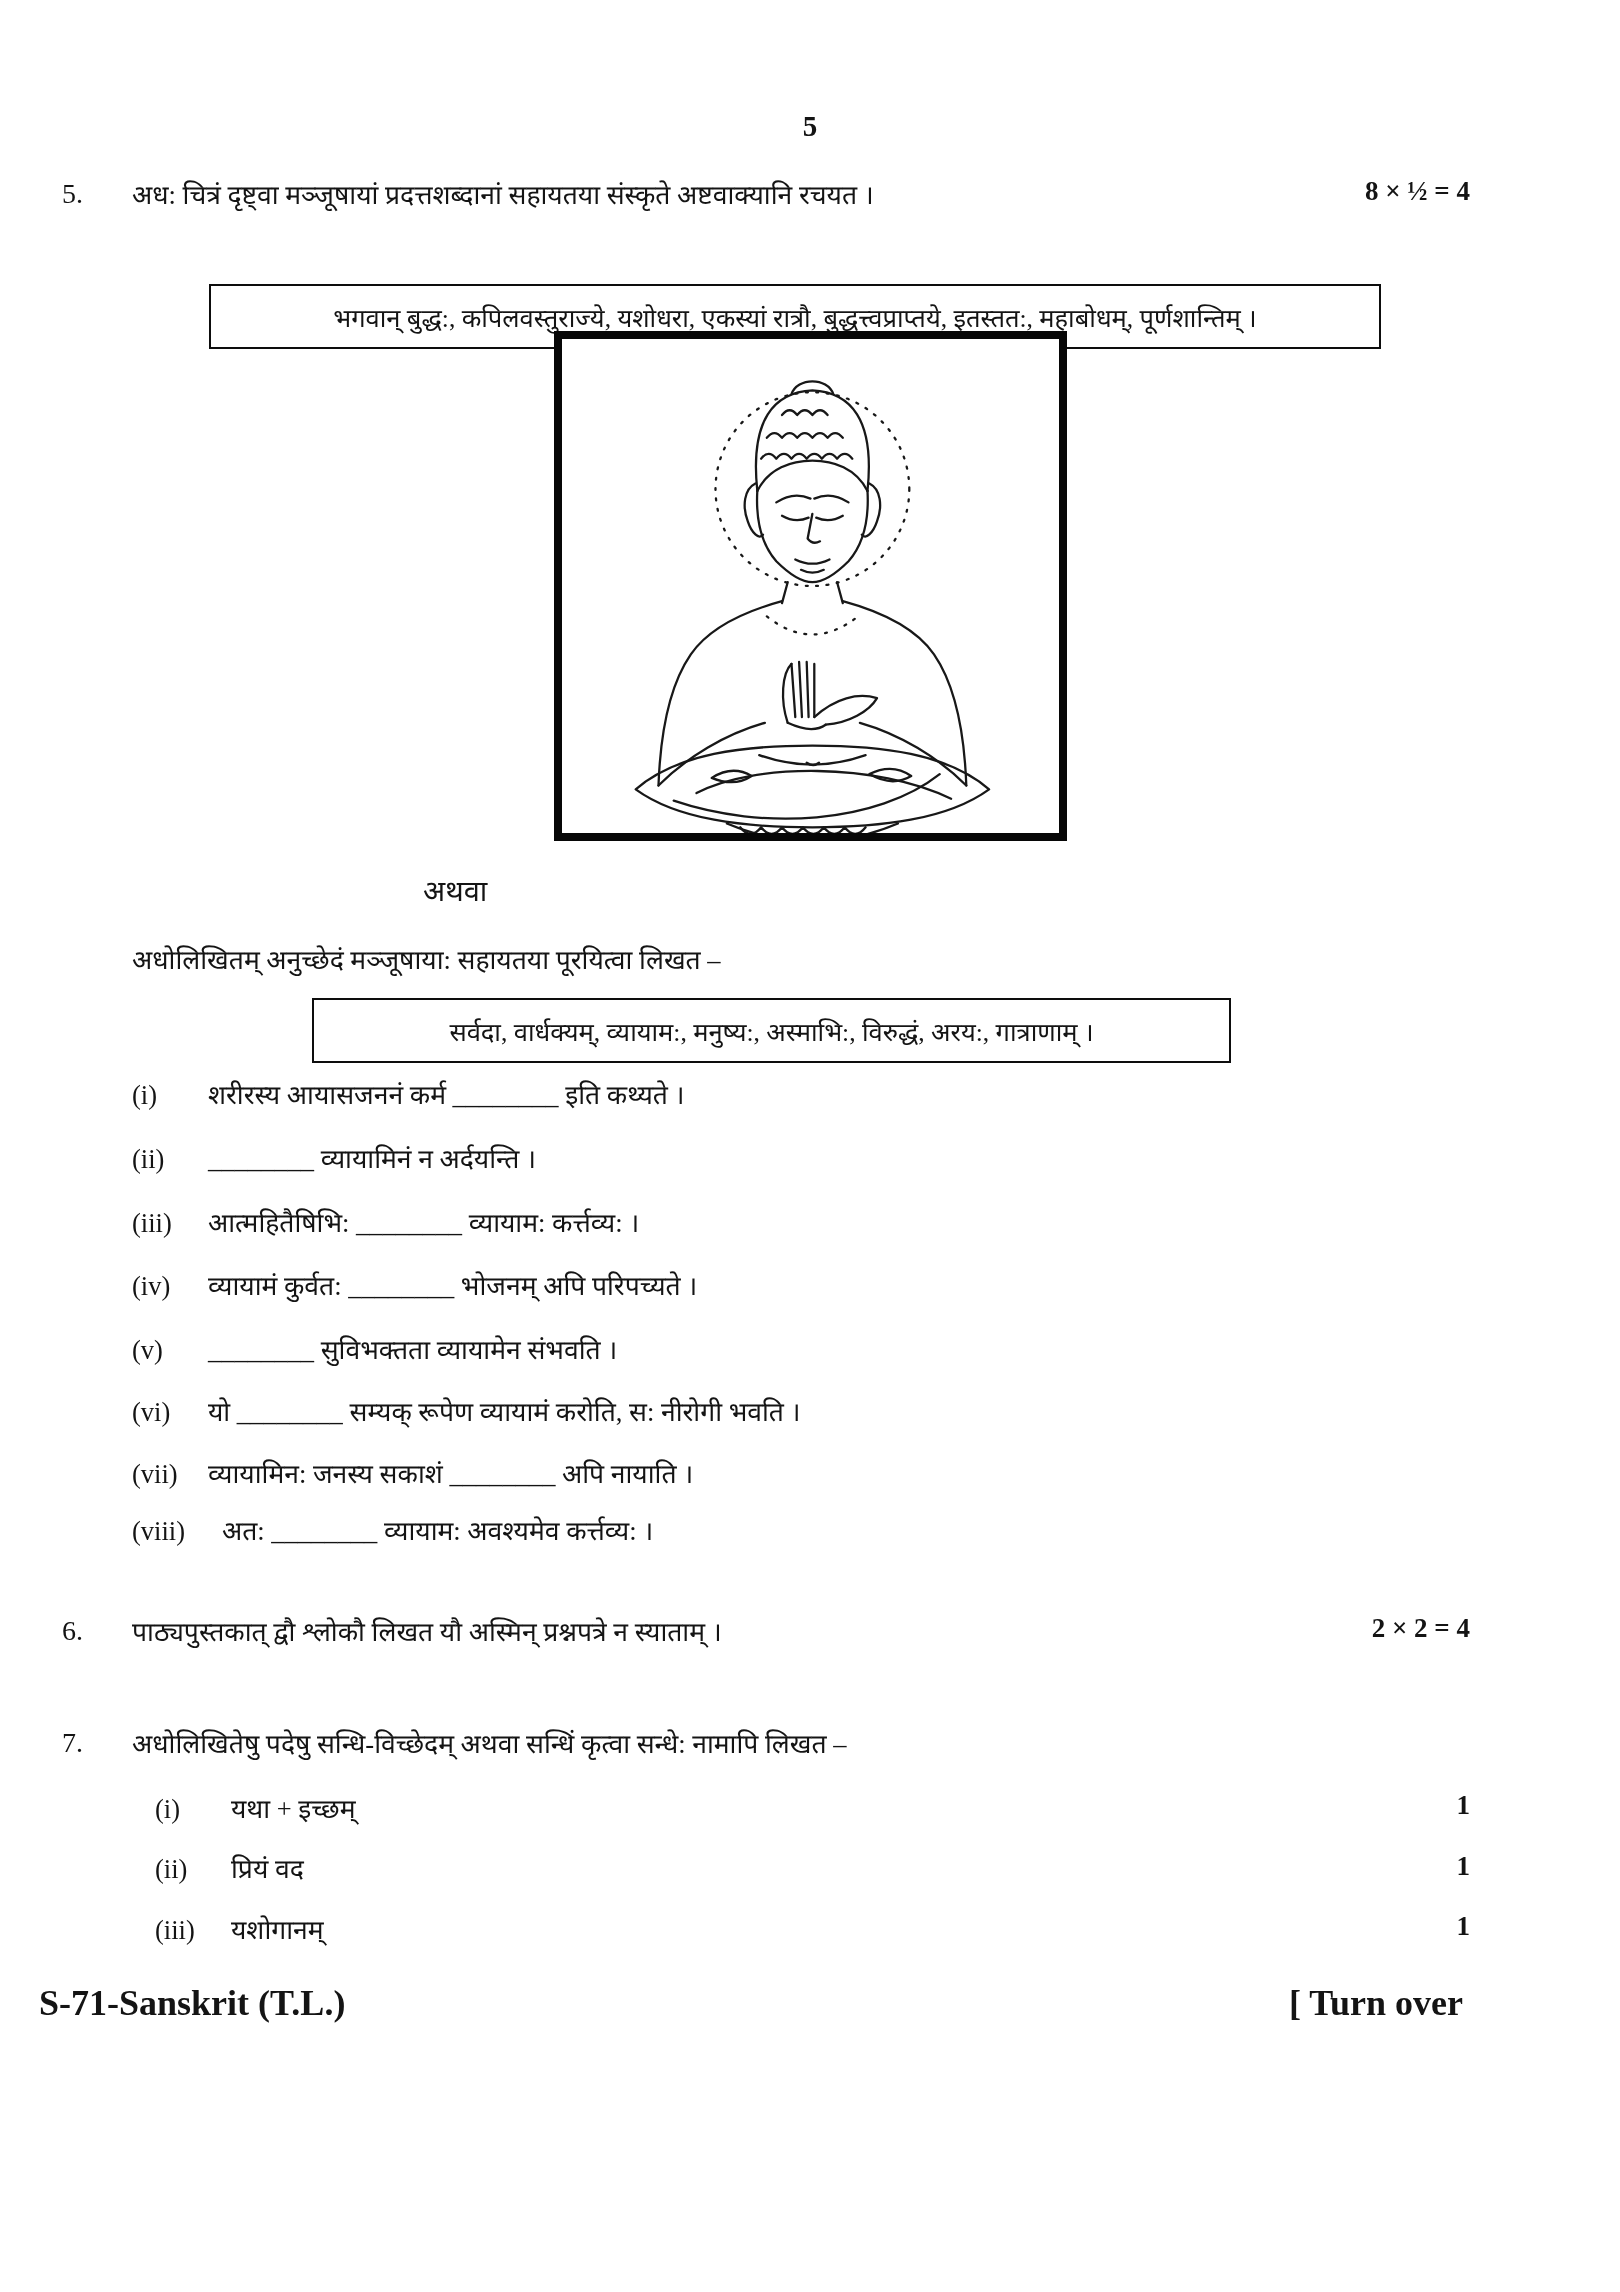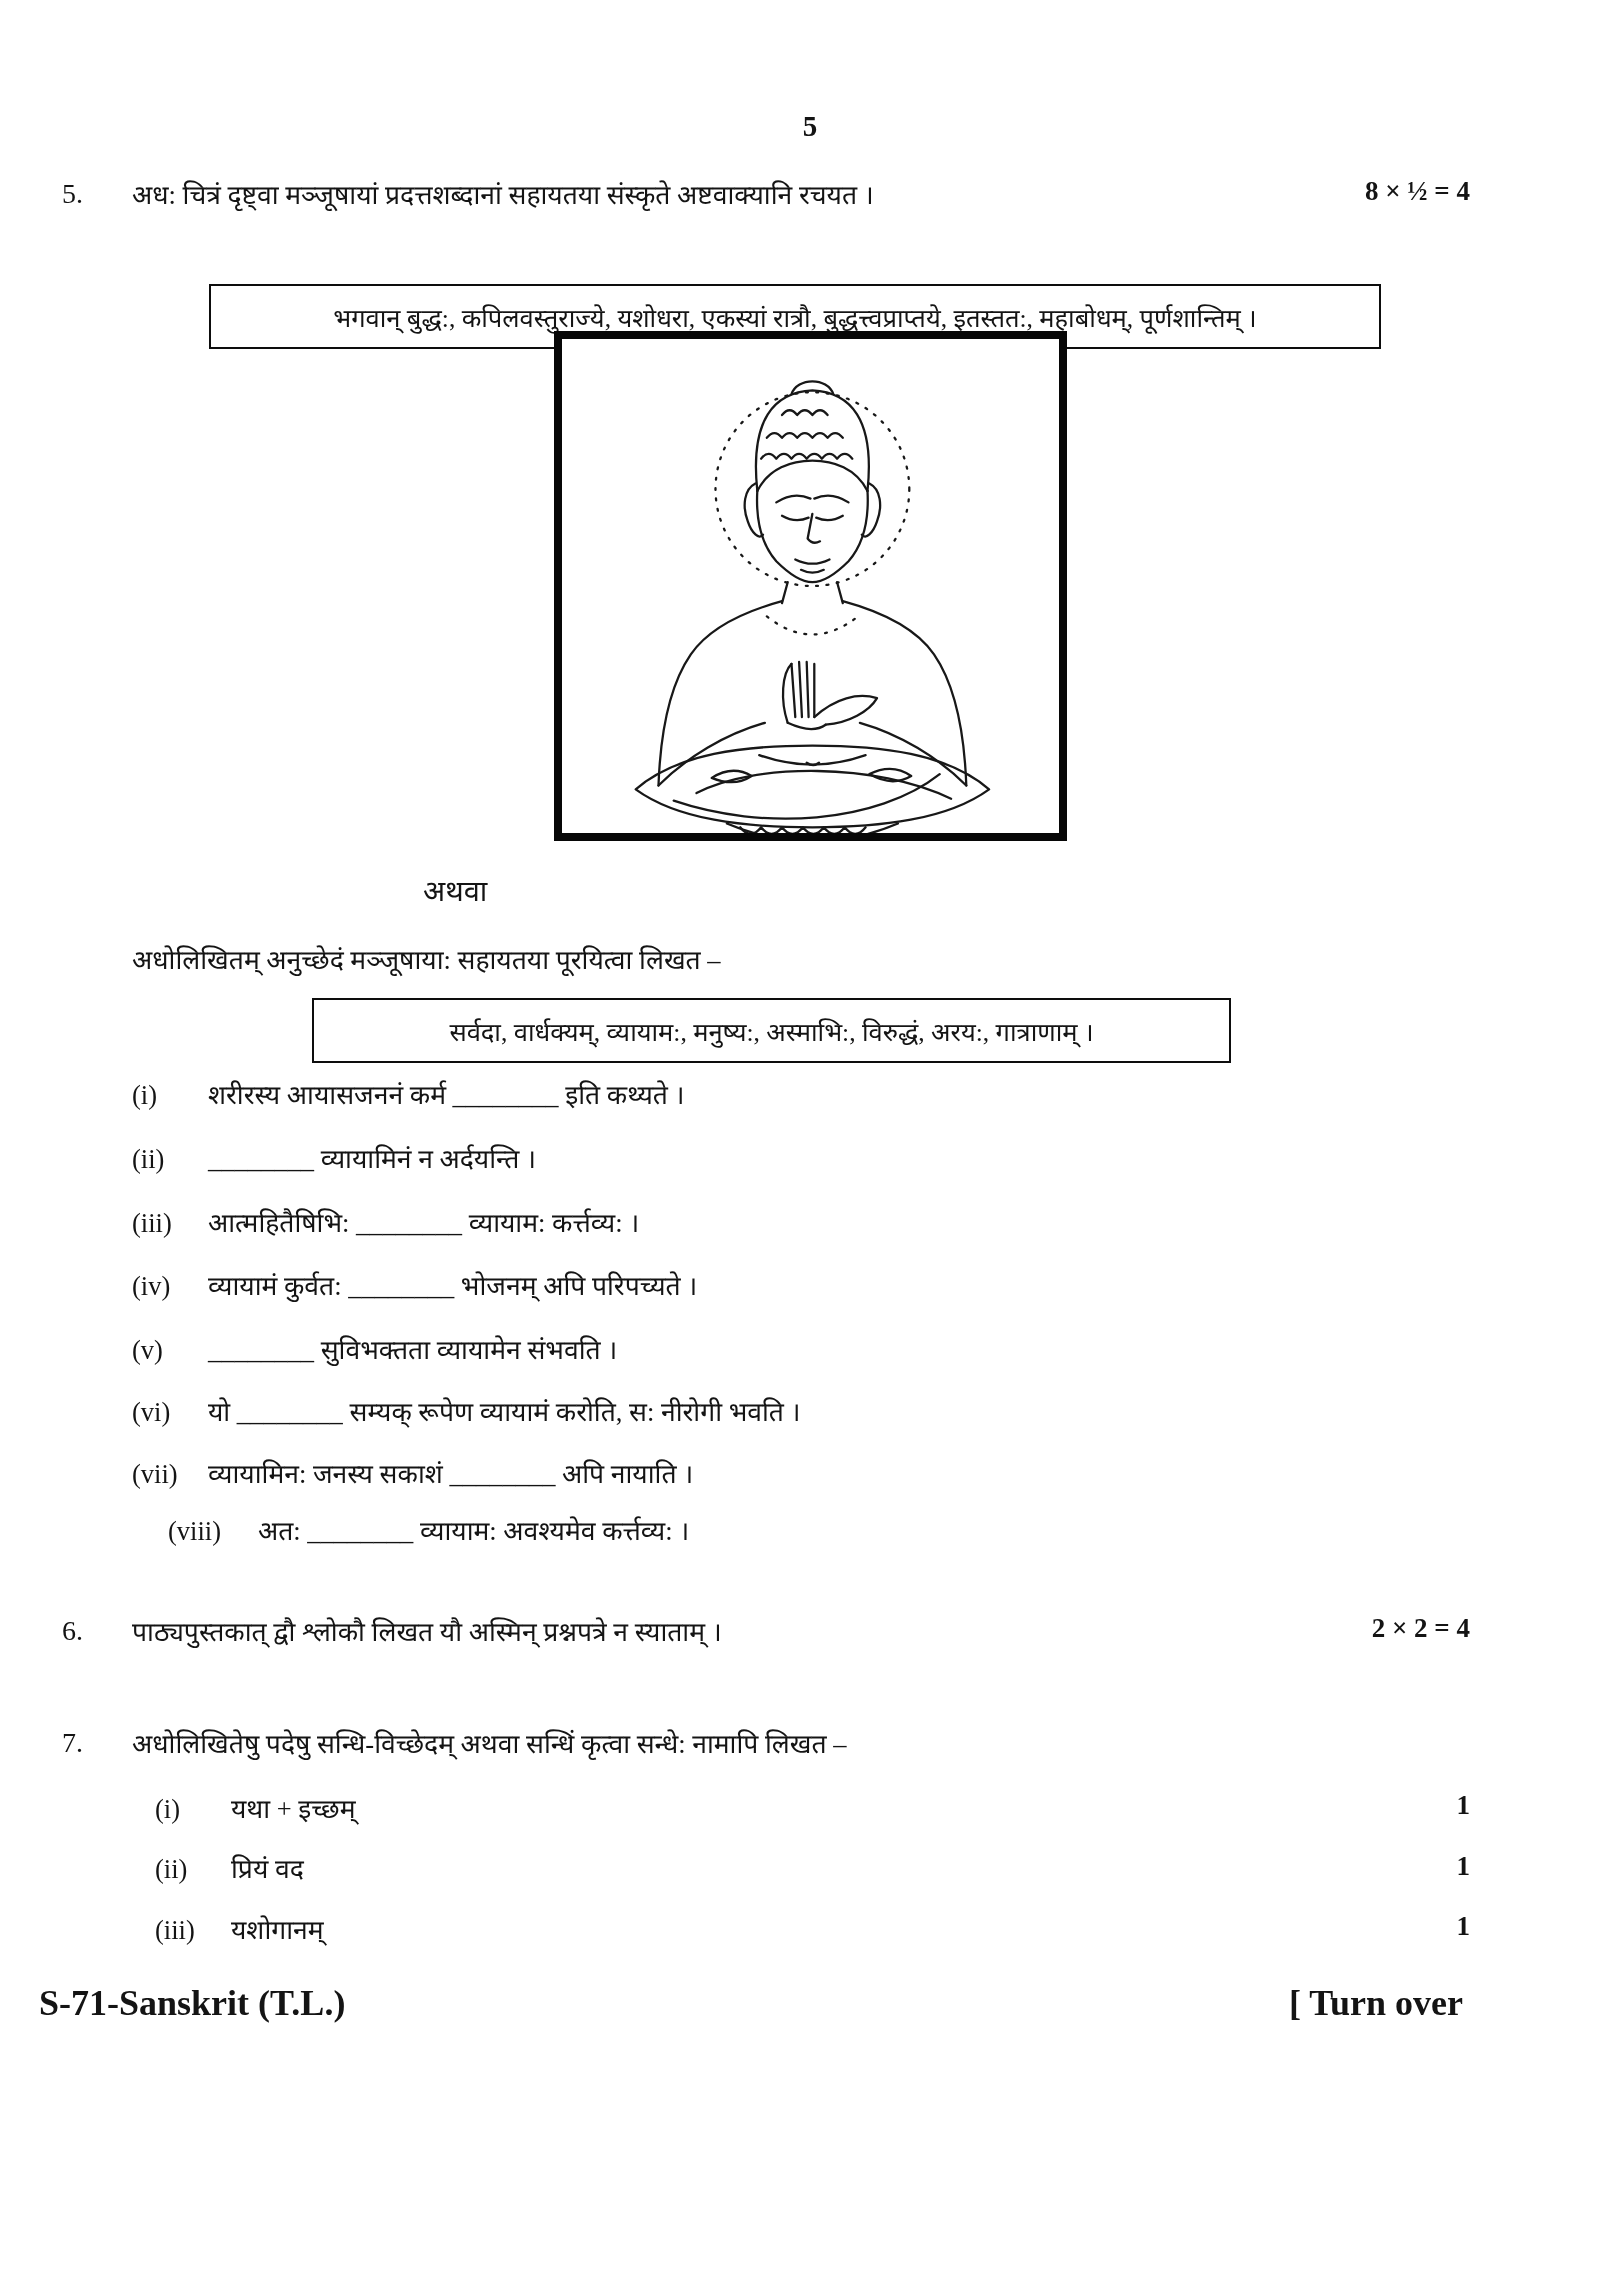--- a/index.html
+++ b/index.html
@@ -123,21 +123,21 @@
   <div class="abs dev" style="top:1333px; left:132px;">
     <span class="item-label">(v)</span><span>________ सुविभक्तता व्यायामेन संभवति ।</span>
   </div>
   <div class="abs dev" style="top:1395px; left:132px;">
     <span class="item-label">(vi)</span><span>यो ________ सम्यक् रूपेण व्यायामं करोति, स: नीरोगी भवति ।</span>
   </div>
   <div class="abs dev" style="top:1457px; left:132px;">
     <span class="item-label">(vii)</span><span>व्यायामिन: जनस्य सकाशं ________ अपि नायाति ।</span>
   </div>
   <div class="abs dev" style="top:1514px; left:132px;">
-    <span class="item-label" style="width:90px;margin-left:36px;">(viii)</span><span>अत: ________ व्यायाम: अवश्यमेव कर्त्तव्य: ।</span>
+    <span class="item-label" style="width:90px;">(viii)</span><span>अत: ________ व्यायाम: अवश्यमेव कर्त्तव्य: ।</span>
   </div>
 
   <div class="abs qnum" style="top:1615px; left:62px;">6.</div>
   <div class="abs dev" style="top:1615px; left:132px;">पाठ्यपुस्तकात् द्वौ श्लोकौ लिखत यौ अस्मिन् प्रश्नपत्रे न स्याताम् ।</div>
   <div class="abs marks" style="top:1613px; right:150px;">2 × 2 = 4</div>
 
   <div class="abs qnum" style="top:1727px; left:62px;">7.</div>
   <div class="abs dev" style="top:1727px; left:132px;">अधोलिखितेषु पदेषु सन्धि-विच्छेदम् अथवा सन्धिं कृत्वा सन्धे: नामापि लिखत –</div>
 
   <div class="abs dev" style="top:1792px; left:155px;">

